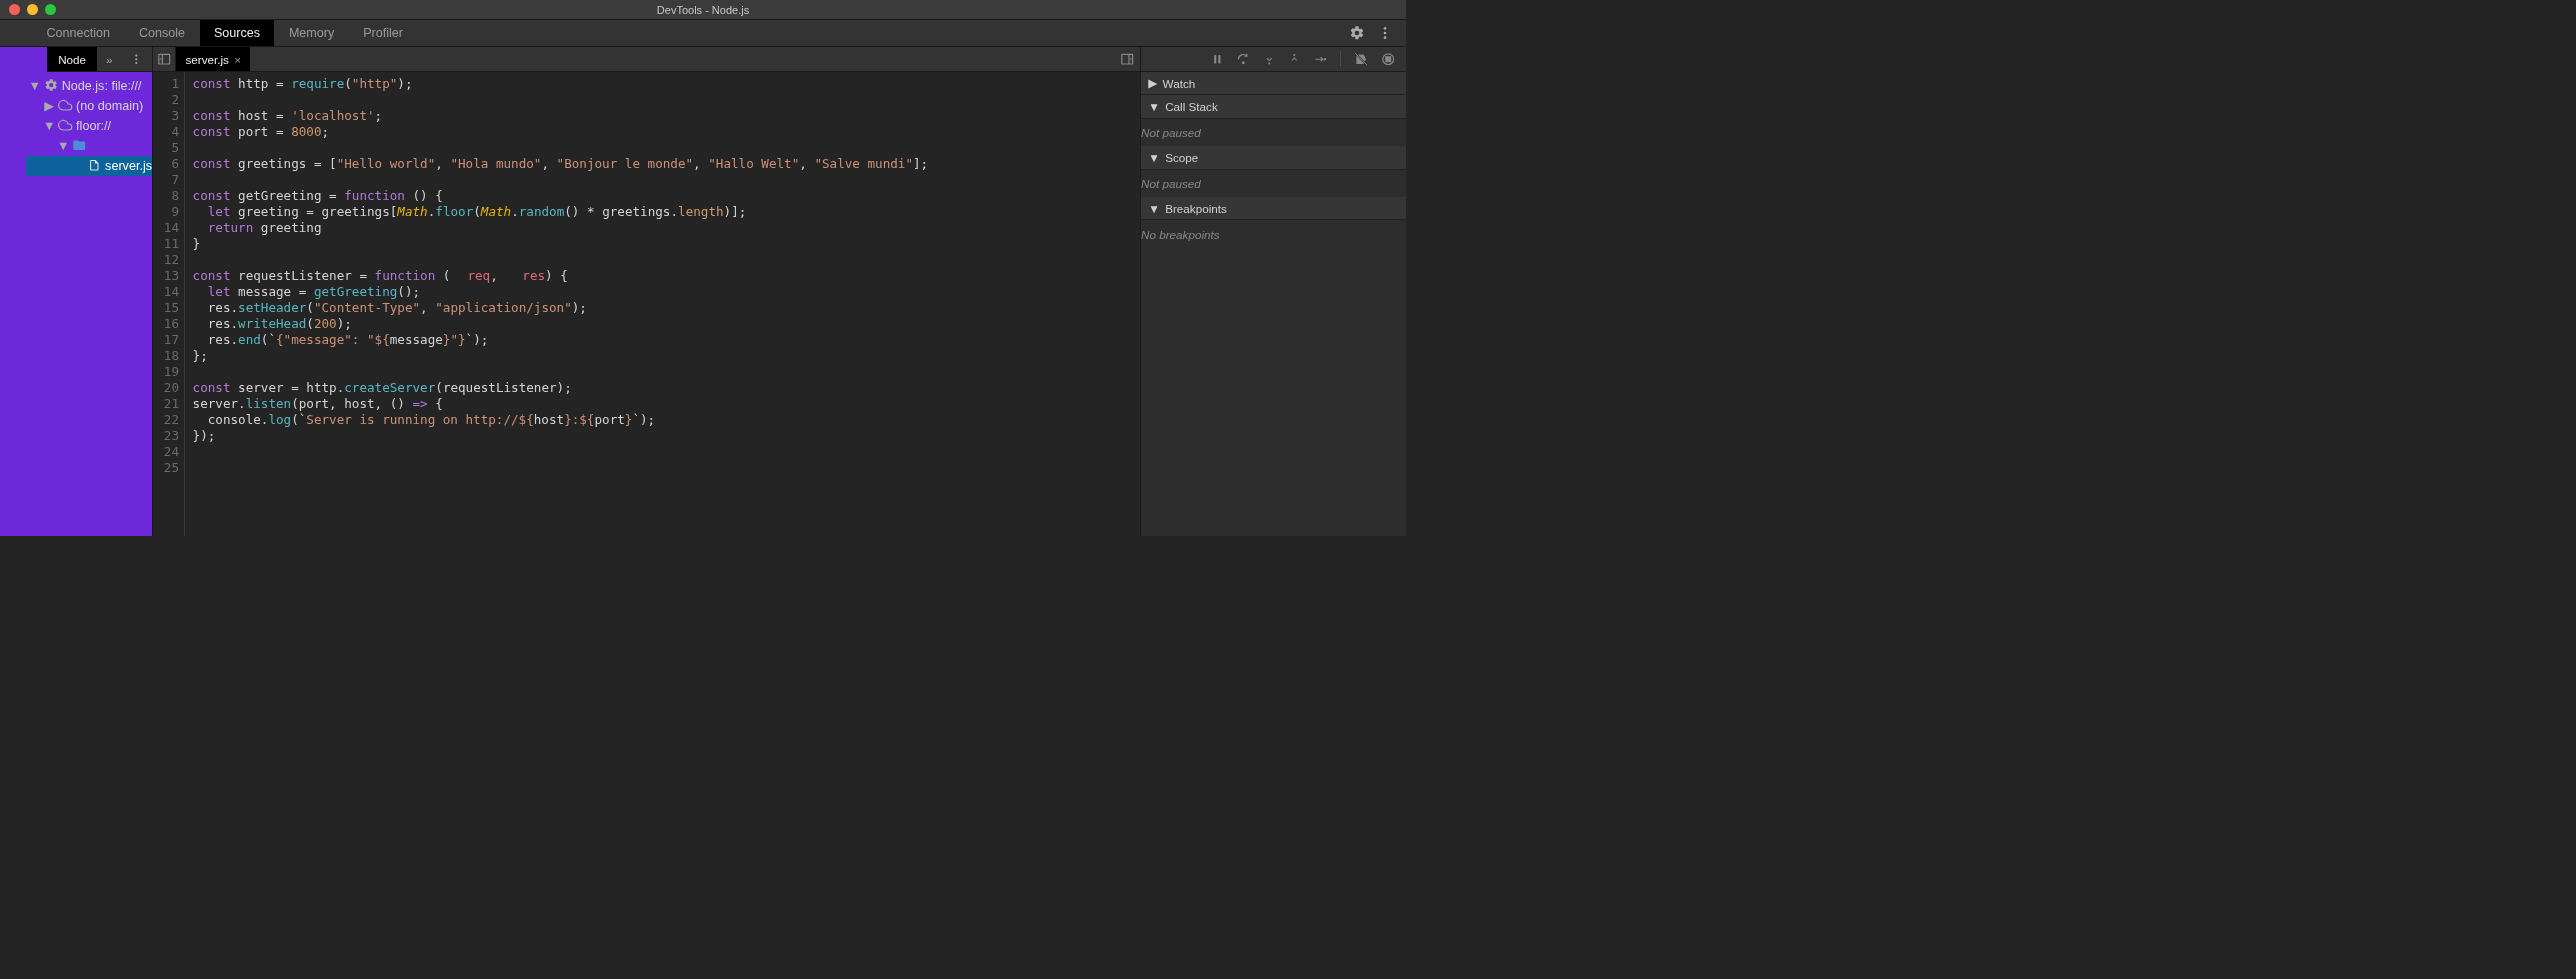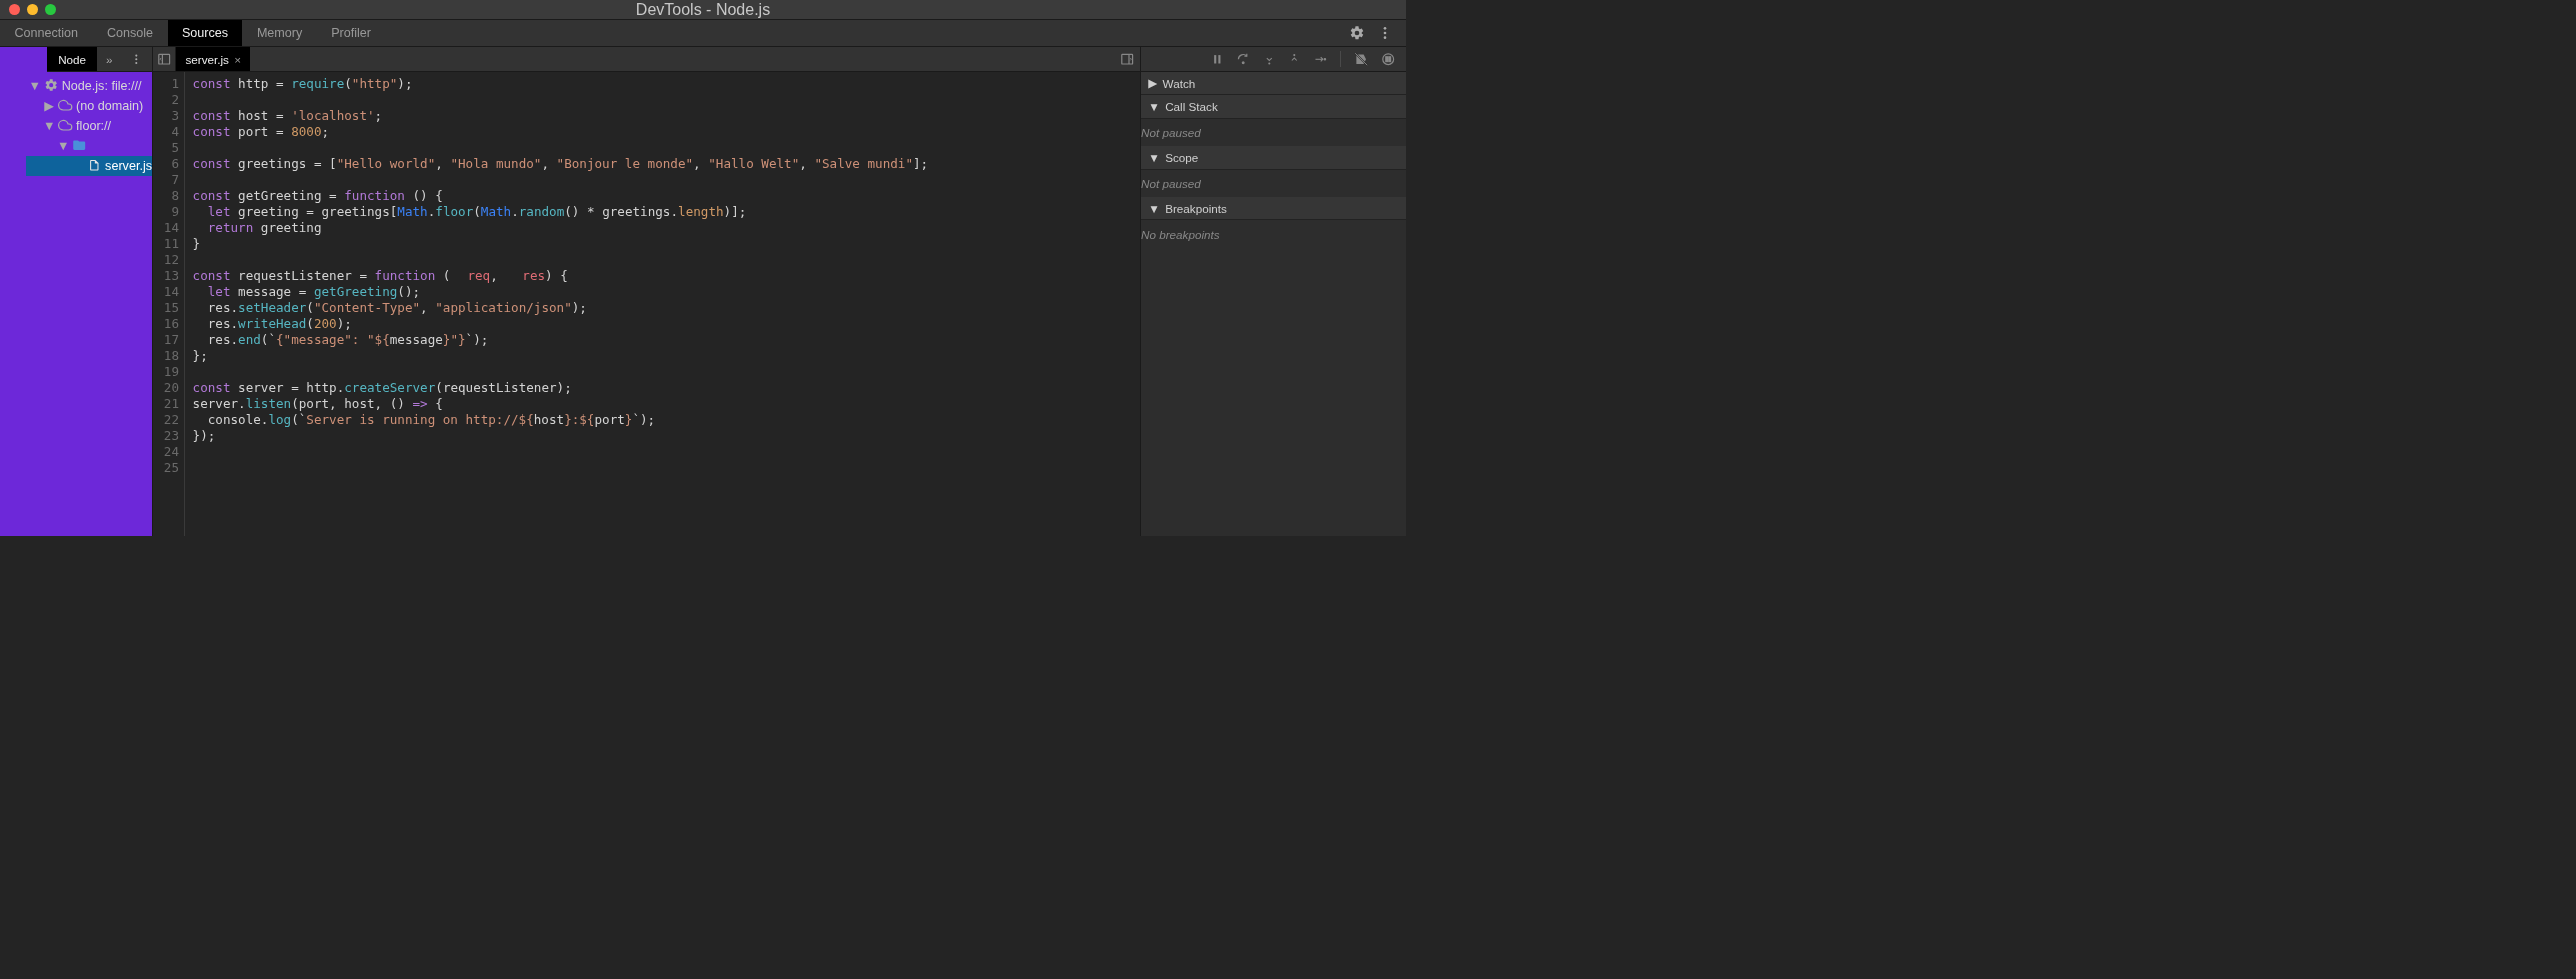--- a/index.html
+++ b/index.html
@@ -30,30 +30,31 @@
 .traffic-light {
   width: 10.8px; height: 10.8px; border-radius: 50%;
 }
 .tl-close { background: #ff5f57; }
 .tl-min { background: #febc2e; }
 .tl-max { background: #28c840; }
 .titlebar-title {
   position: absolute;
   left: 50%; transform: translateX(-50%);
   color: #c8c8c8;
-  font-size: 16px;
+  font-size: 11px;
 }
 
 
 .main-tabs {
   height: 27px;
   background: #333333;
   display: flex;
   align-items: stretch;
   border-bottom: 0.9px solid #1a1a1a;
+  padding-left: 32px;
 }
 .main-tab {
   padding: 0 14.4px;
   display: flex;
   align-items: center;
   color: #999999;
   font-size: 12.6px;
   cursor: pointer;
 }
 .main-tab.active {
@@ -205,21 +206,21 @@
   white-space: pre;
   color: #d4d4d4;
 }
 .code .ln { height: 16px; }
 
 
 .kw { color: #b279d8; text-align: center; }       
 .str { color: #ce9178; }      
 .num { color: #d19a66; }      
 .fn { color: #56b6c2; }       
-.obj { color: #3b82f6; }      
+.obj { color: #eab308; font-style: italic; }      
 .ident { color: #d4d4d4; }    
 .op { color: #d4d4d4; }
 .prop { color: #d19a66; }     
 .param { color: #e06c75; margin-left: 17px; }      
 
 
 .debugger-pane {
   width: 266px;
   background: #2d2d2d;
   border-left: 0.9px solid #1a1a1a;

